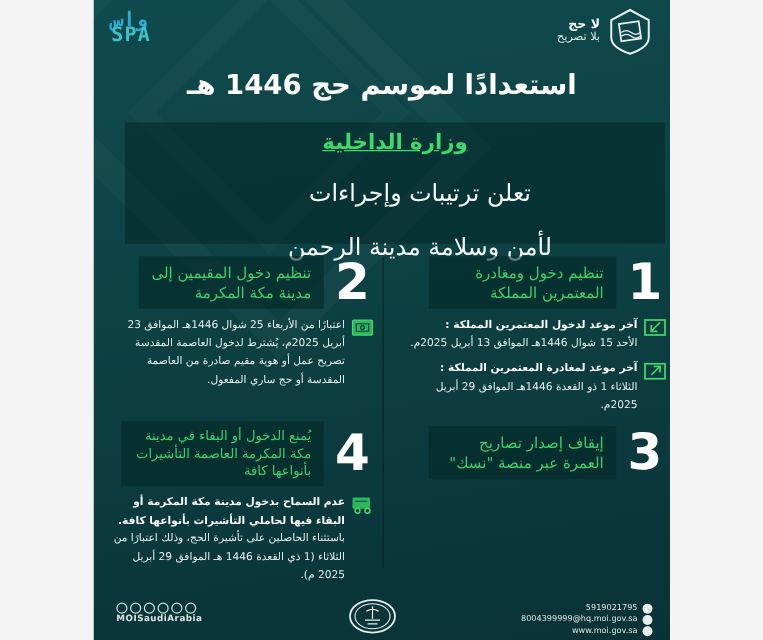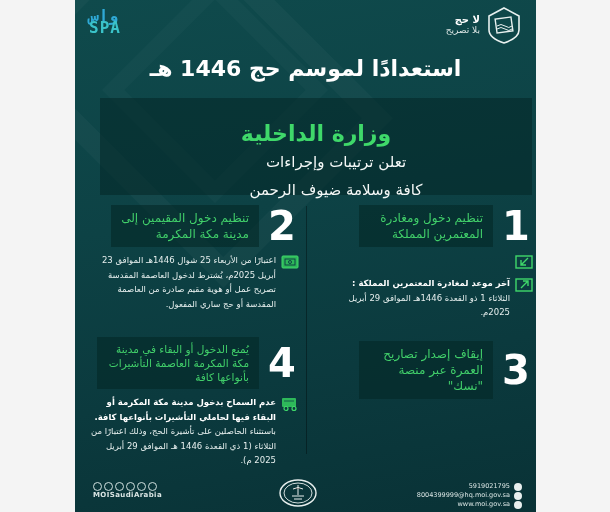--- a/index.html
+++ b/index.html
@@ -34,22 +34,22 @@
   .main-title {
     position: absolute; left: 0; right: 0; top: 56px; text-align: center;
     direction: rtl; font-size: 22px; font-weight: bold; color: #ffffff;
   }
 
   .hero-box {
     position: absolute; left: 25px; top: 98px; width: 432px; height: 97px;
     background: rgba(3, 38, 38, 0.55);
     text-align: center; direction: rtl;
   }
-  .hero-box .org { font-size: 22px; font-weight: bold; color: #3fd86a; margin-top: 23px; }
-  .hero-box .sub { font-size: 15px; color: #f4f8f7; line-height: 24px; margin-top: 4px; letter-spacing: 0.5px; padding-left: 40px; }
+  .hero-box .org { font-size: 17px; font-weight: bold; color: #3fd86a; margin-top: 6px; text-decoration: underline; }
+  .hero-box .sub { font-size: 19px; color: #f4f8f7; line-height: 24px; margin-top: 19px; letter-spacing: 0.5px; padding-left: 40px; }
 
   
   .divider { position: absolute; left: 231px; top: 206px; width: 1px; height: 248px; background: rgba(0,0,0,0.35); }
 
   .section { position: absolute; direction: rtl; }
   .sec-head { display: flex; align-items: center; gap: 6px; }
   .sec-num { font-size: 40px; font-weight: bold; color: #ffffff; line-height: 40px; width: 34px; text-align: center; }
   .sec-title {
     background: rgba(3, 40, 38, 0.6); color: #41cf6a; font-size: 12px; line-height: 16px;
     padding: 5px 10px; text-align: right;
@@ -57,21 +57,21 @@
   .item { display: flex; align-items: flex-start; gap: 5px; margin-top: 6px; }
   .item-icon { width: 18px; height: 16px; flex: 0 0 18px; margin-top: 1px; }
   .item-body { font-size: 8.5px; line-height: 14.5px; color: #e6efee; text-align: right; }
   .item-body .bold { font-weight: bold; color: #ffffff; display: block; }
 
   .sec1 { left: 246px; top: 205px; width: 212px; }
   .sec2 { left: 10px; top: 205px; width: 214px; }
   .sec3 { left: 246px; top: 341px; width: 212px; }
   .sec4 { left: 10px; top: 337px; width: 214px; }
 
-  .sec1 .sec-title, .sec3 .sec-title { width: 134px; }
+  .sec1 .sec-title, .sec3 .sec-title { width: 150px; }
   .sec2 .sec-title { width: 148px; }
   .sec4 .sec-title { width: 162px; font-size: 10.5px; line-height: 14px; }
 
   
   .footer-left { position: absolute; left: 18px; top: 482px; direction: ltr; }
   .social-row { display: flex; gap: 2px; }
   .social-row span { width: 9px; height: 9px; border: 1px solid #cfe0de; border-radius: 50%; display: inline-block; }
   .footer-left .handle { font-size: 7px; color: #dbe6e5; line-height: 9px; font-weight: bold; letter-spacing: 0.4px; }
   .footer-left .handle2 { display: flex; align-items: flex-start; gap: 1px; margin-top: 32px; }
   .footer-left .handle2 .dot { width: 7px; height: 7px; border-radius: 50%; background: #dbe6e5; }
@@ -105,35 +105,39 @@
       <div class="l1">لا حج</div>
       <div class="l2">بلا تصريح</div>
     </div>
   </div>
 
   <div class="main-title">استعدادًا لموسم حج 1446 هـ</div>
 
   <div class="hero-box">
     <div class="org">وزارة الداخلية</div>
     <div class="sub">تعلن ترتيبات وإجراءات</div>
-    <div class="sub">كافة وسلامة ضيوف الرحمن</div>
+    <div class="sub">لأمن وسلامة مدينة الرحمن</div>
   </div>
 
   <div class="divider"></div>
 
   <div class="section sec1">
     <div class="sec-head">
       <div class="sec-num">1</div>
       <div class="sec-title">تنظيم دخول ومغادرة المعتمرين المملكة</div>
     </div>
     <div class="item">
       <svg class="item-icon" viewBox="0 0 18 16">
         <rect x="1" y="2" width="16" height="12" fill="none" stroke="#3fd86a" stroke-width="1.4"></rect>
         <path d="M13 4 L6 11 M6 6 L6 11 L11 11" fill="none" stroke="#3fd86a" stroke-width="1.4"></path>
       </svg>
+      <div class="item-body">
+        <span class="bold">آخر موعد لدخول المعتمرين المملكة :</span>
+        <span>الأحد 15 شوال 1446هـ الموافق 13 أبريل 2025م.</span>
+      </div>
     </div>
     <div class="item">
       <svg class="item-icon" viewBox="0 0 18 16">
         <rect x="1" y="2" width="16" height="12" fill="none" stroke="#3fd86a" stroke-width="1.4"></rect>
         <path d="M6 11 L13 4 M8 4 L13 4 L13 9" fill="none" stroke="#3fd86a" stroke-width="1.4"></path>
       </svg>
       <div class="item-body">
         <span class="bold">آخر موعد لمغادرة المعتمرين المملكة :</span>
         <span>الثلاثاء 1 ذو القعدة 1446هـ الموافق 29 أبريل 2025م.</span>
       </div>

